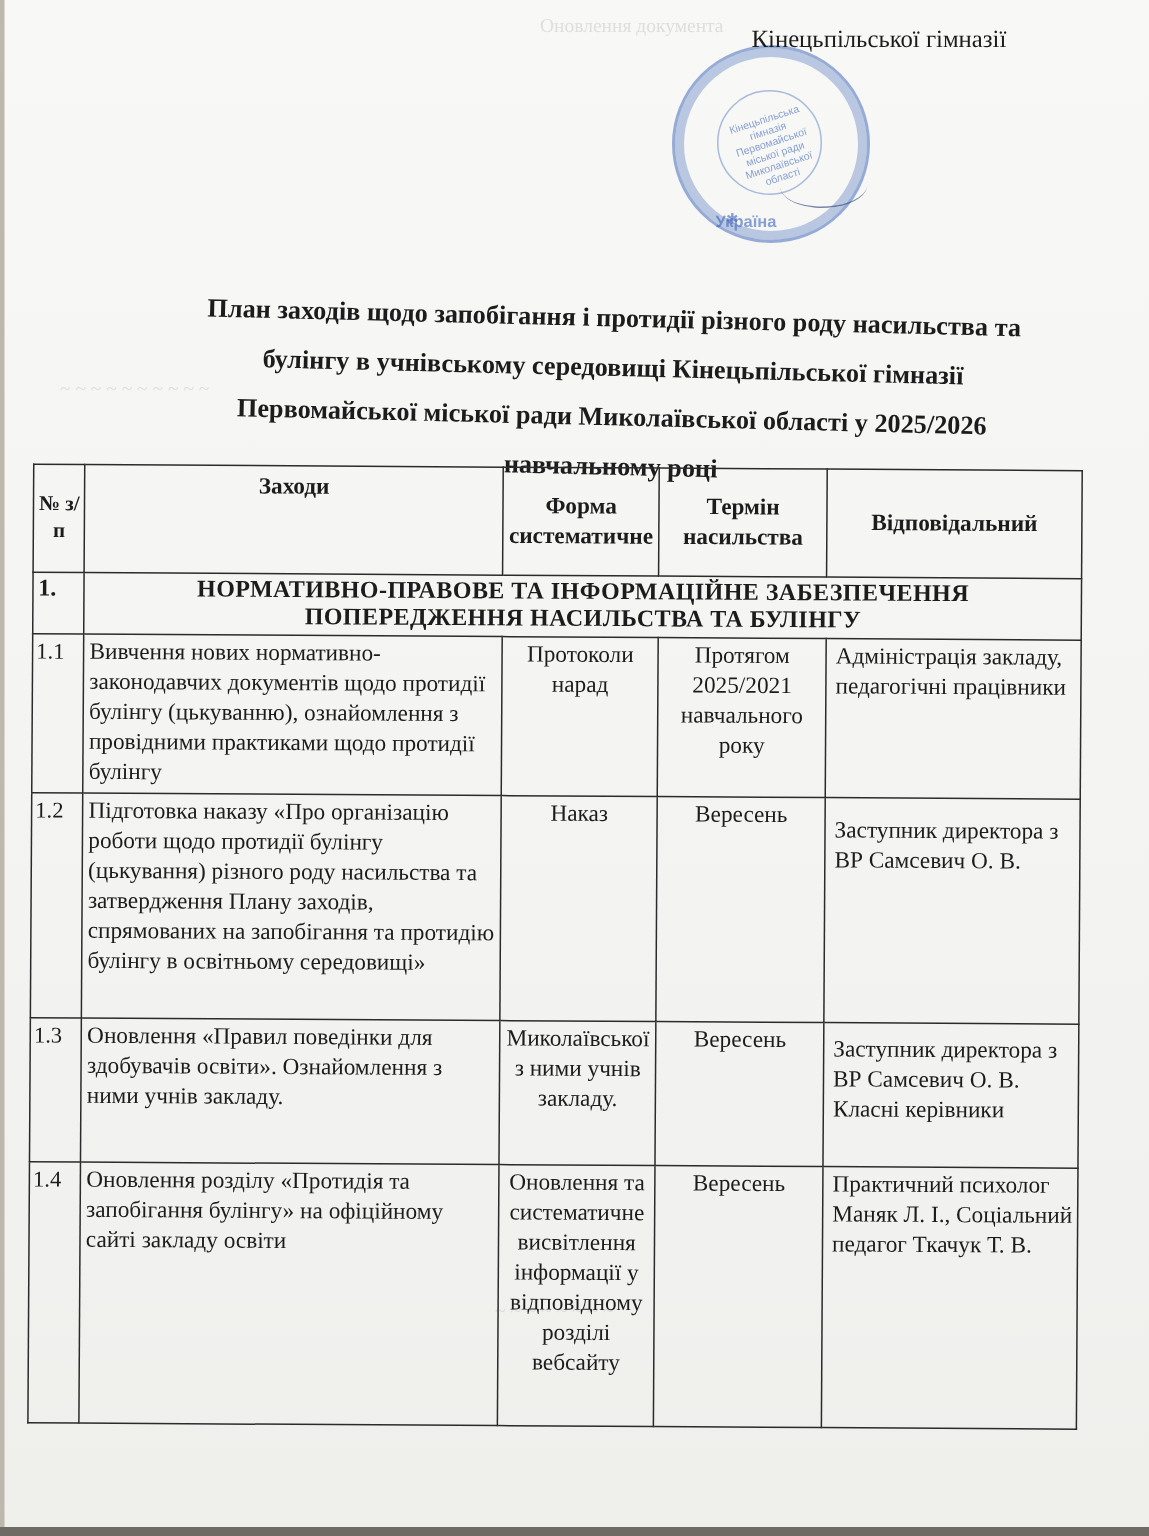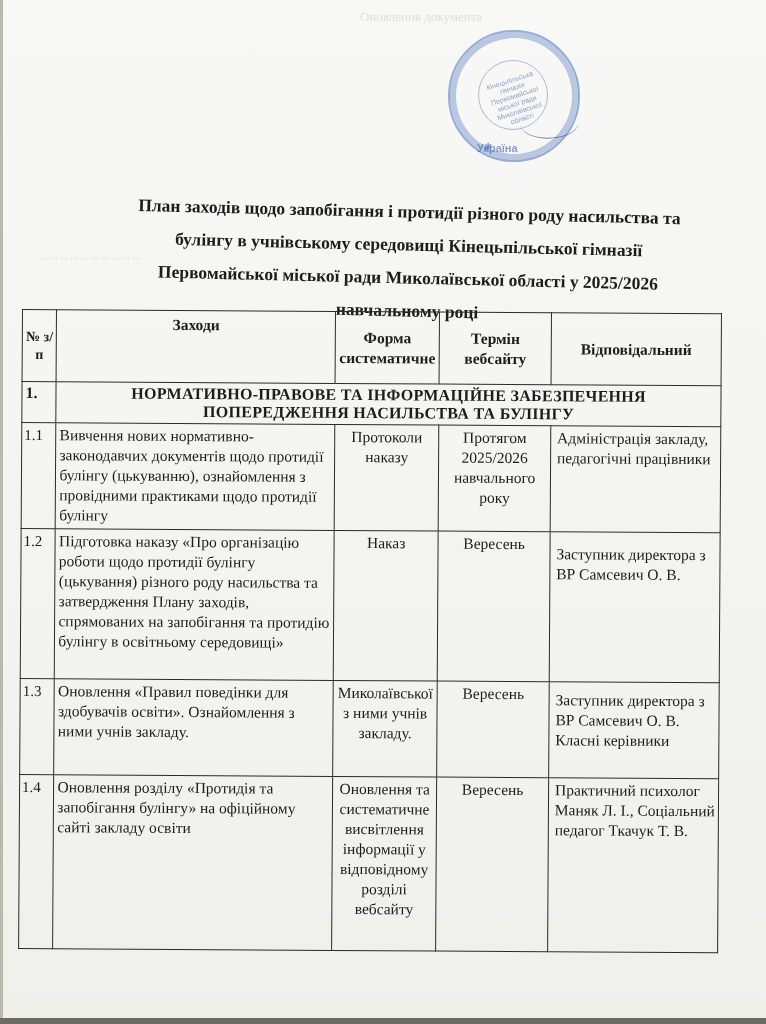--- a/index.html
+++ b/index.html
@@ -93,20 +93,21 @@
 
   <div class="stamp">
     <div class="inner"></div>
     <span class="ring-text center-txt">Кінецьпільська гімназія Первомайської міської ради Миколаївської області</span>
     <span class="ring-text star">✱</span>
     <span class="ring-text ukr">Україна</span>
   </div>
   <div class="signature"></div>
 
   <div class="approve">
+    <div class="l3">Кінецьпільської гімназії</div>
   </div>
 
   <div class="title">
     <div>План заходів щодо запобігання і протидії різного роду насильства та</div>
     <div>булінгу в учнівському середовищі Кінецьпільської гімназії</div>
     <div>Первомайської міської ради Миколаївської  області  у 2025/2026</div>
     <div>навчальному році</div>
   </div>
 
   <table class="plan">
@@ -115,32 +116,32 @@
         <col class="c-meas">
         <col class="c-form">
         <col class="c-term">
         <col class="c-resp">
     </colgroup>
     <tbody>
         <tr class="r-hdr">
       <th class="hdr-num">№ з/п</th>
       <th style="vertical-align:top;padding-top:4px;">Заходи</th>
       <th>Форма систематичне</th>
-      <th>Термін вебсайту</th>
+      <th>Термін насильства</th>
       <th>Відповідальний</th>
     </tr>
     <tr class="r-sec section-row">
       <td>1.</td>
       <td colspan="4" class="section-title">НОРМАТИВНО-ПРАВОВЕ ТА ІНФОРМАЦІЙНЕ ЗАБЕЗПЕЧЕННЯ ПОПЕРЕДЖЕННЯ НАСИЛЬСТВА ТА БУЛІНГУ</td>
     </tr>
     <tr class="r-11">
       <td class="num-cell">1.1</td>
       <td>Вивчення нових  нормативно-законодавчих документів щодо протидії булінгу (цькуванню), ознайомлення з провідними практиками щодо протидії булінгу</td>
-      <td class="center">Протоколи наказу</td>
-      <td class="center">Протягом 2025/2026 навчального року</td>
+      <td class="center">Протоколи нарад</td>
+      <td class="center">Протягом 2025/2021 навчального року</td>
       <td class="resp">Адміністрація закладу, педагогічні працівники</td>
     </tr>
     <tr class="r-12">
       <td class="num-cell">1.2</td>
       <td>Підготовка наказу «Про організацію роботи щодо протидії булінгу (цькування) різного роду насильства та затвердження Плану заходів, спрямованих на запобігання та протидію булінгу в освітньому середовищі»</td>
       <td class="center">Наказ</td>
       <td class="center">Вересень</td>
       <td class="resp" style="padding-top:12px;">Заступник директора з ВР Самсевич О. В.</td>
     </tr>
     <tr class="r-13">

